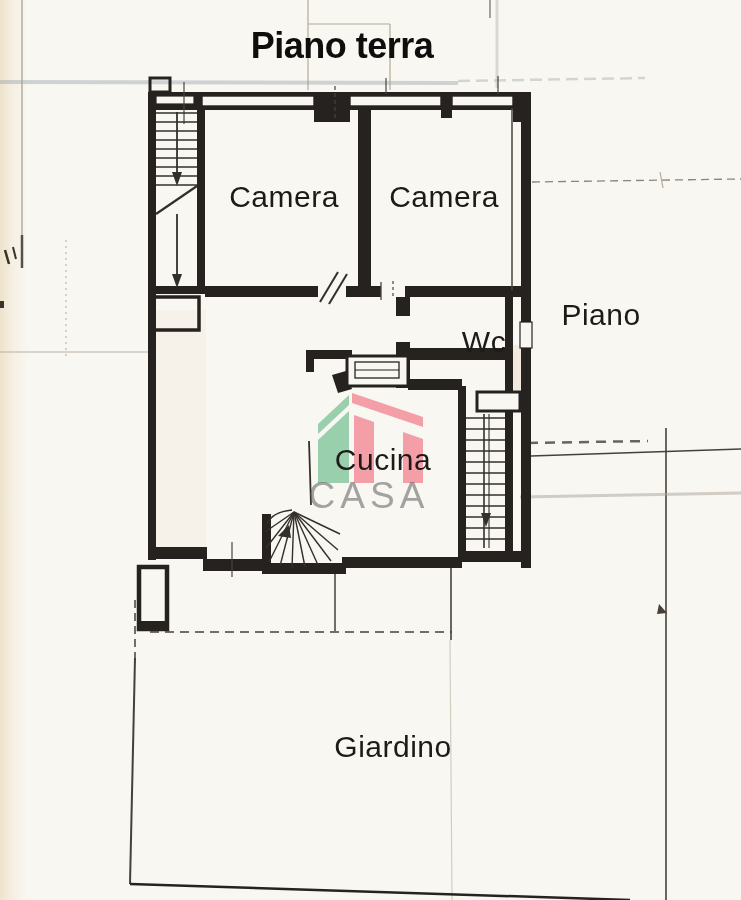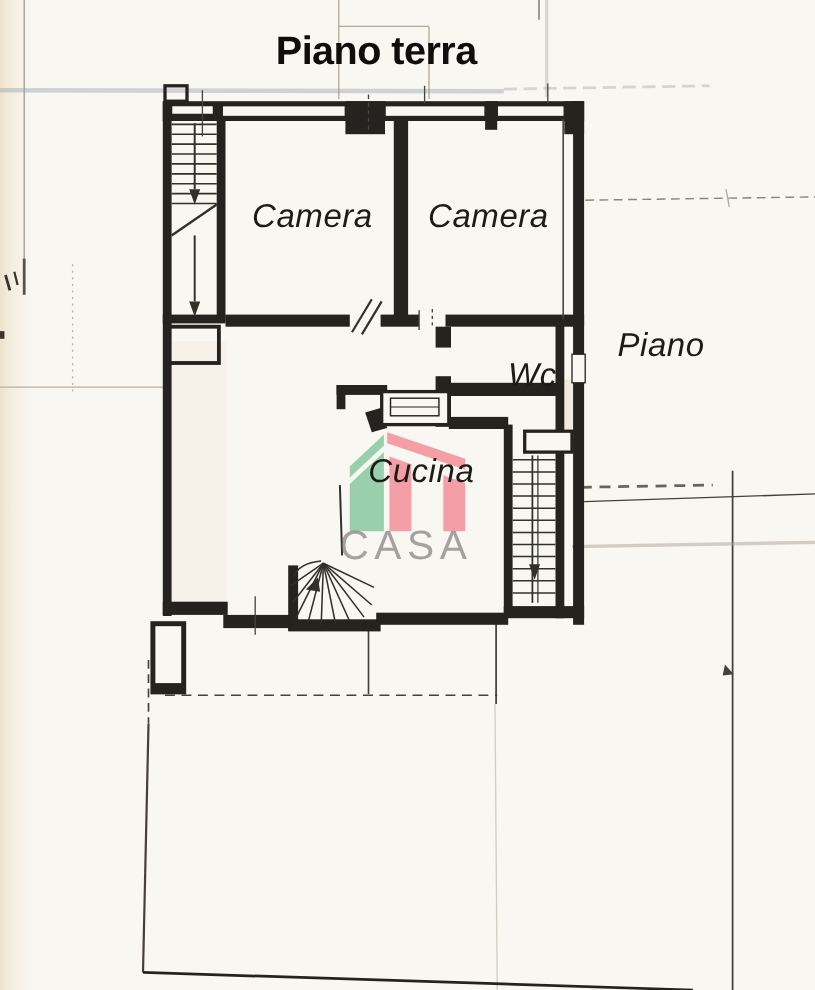--- a/index.html
+++ b/index.html
@@ -5,21 +5,21 @@
   html,body{margin:0;padding:0;background:#e8e6e2;}
   .stage{
     position:relative;width:741px;height:900px;overflow:hidden;
     background:
       linear-gradient(90deg,#eee2cb 0px,#f5efe2 12px,#f9f7f2 28px,#f9f7f2 100%);
     font-family:"Liberation Sans", sans-serif;
   }
   .stage svg{position:absolute;left:0;top:0;}
   .lbl{
     position:absolute;transform:translate(-50%,-50%);
-    white-space:nowrap;color:#1d1b18;font-size:30px;letter-spacing:0.5px;font-style:italic;
+    white-space:nowrap;color:#1d1b18;font-size:30px;letter-spacing:0.5px;
   }
   .title{
     position:absolute;transform:translate(-50%,-50%);
     white-space:nowrap;color:#0f0e0c;font-weight:700;font-size:36px;letter-spacing:-0.5px;
   }
   .casa{
     position:absolute;transform:translate(-50%,-50%);
     white-space:nowrap;color:rgba(100,100,100,0.58);
     font-size:37px;letter-spacing:5px;font-weight:400;
   }
@@ -207,16 +207,17 @@
       <polygon points="85,44 105,51 105,95 85,95" fill="#f2929d"></polygon>
     </g>
   </svg>
 
   <div class="title" style="left:342px;top:46px;">Piano terra</div>
 
   <div class="lbl" style="left:284px;top:197px;">Camera</div>
   <div class="lbl" style="left:444px;top:197px;">Camera</div>
   <div class="lbl" style="left:601px;top:315px;">Piano</div>
   <div class="lbl" style="left:464px;top:342px;margin-left:20px;">Wc</div>
-  <div class="lbl" style="left:383px;top:429px;">Cucina</div>
+  <div class="lbl" style="left:383px;top:460px;">Cucina</div>
+  <div class="lbl" style="left:393px;top:747px;">Giardino</div>
 
   <div class="casa" style="left:369px;top:496px;text-align:right;">CASA</div>
 </div>
 
 </body></html>

